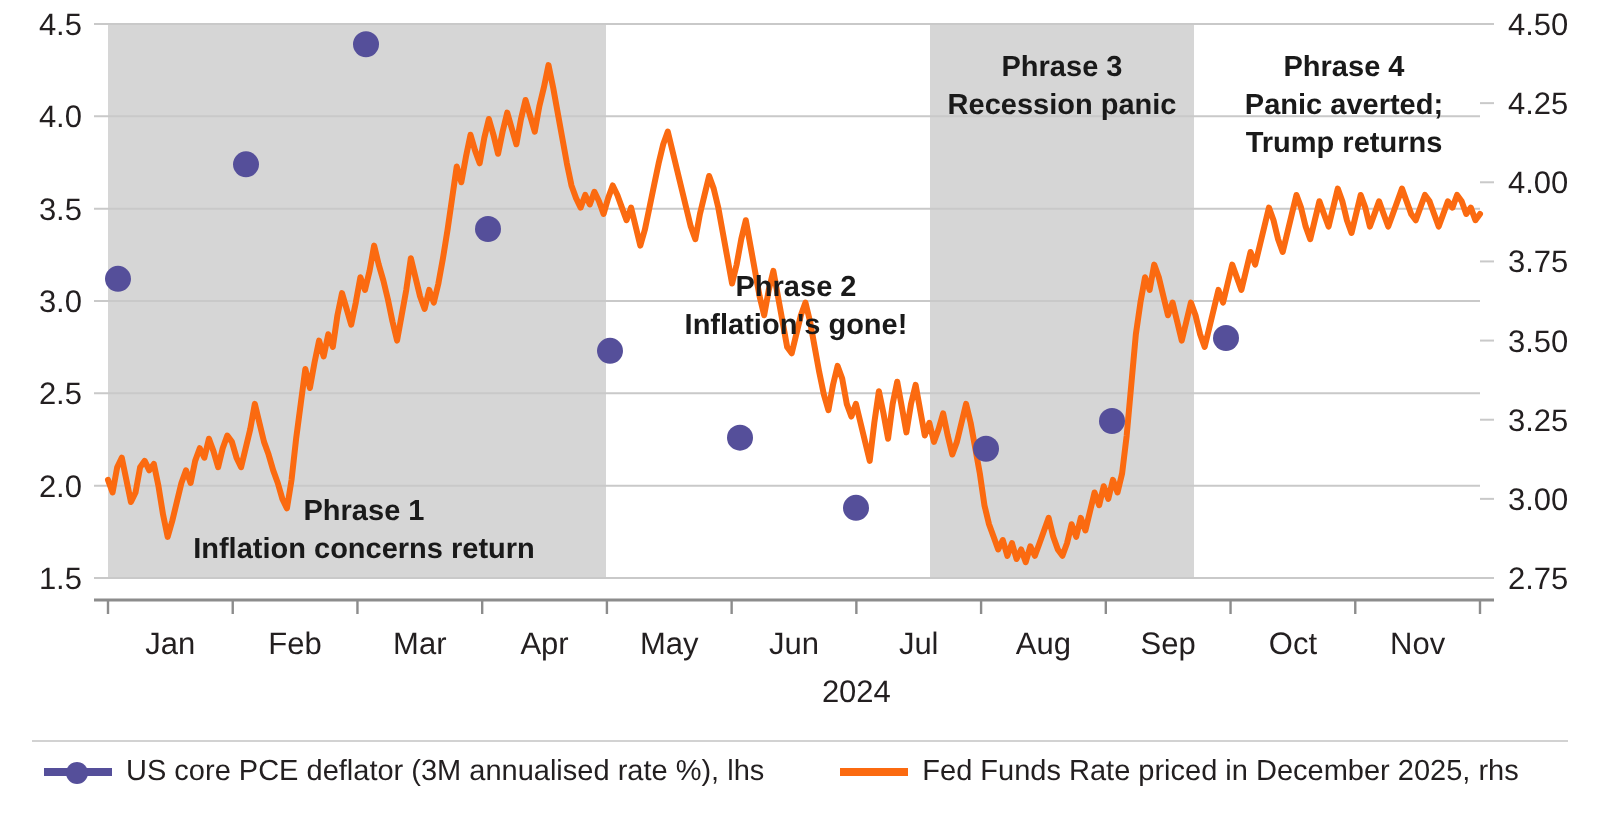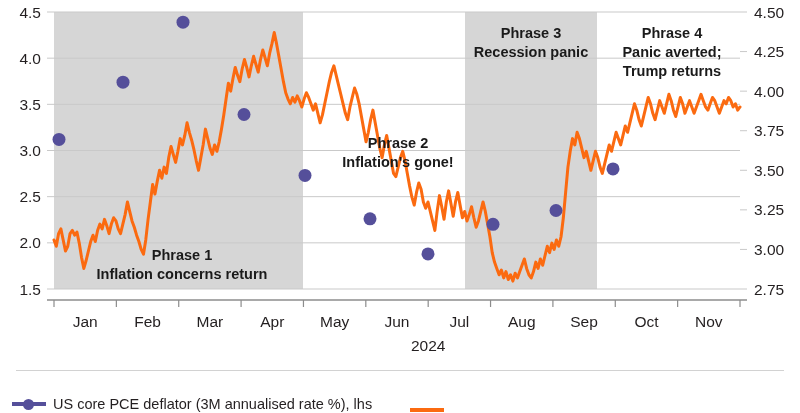--- a/index.html
+++ b/index.html
@@ -9,21 +9,21 @@
     color:#231f20;overflow:hidden;position:relative;
   }
   #chart-root{position:absolute;left:0;top:0;width:800px;height:413px;}
   .plot-svg{position:absolute;left:0;top:0;}
   .ytick{font-size:15.5px;fill:#231f20;}
   .xtick{font-size:15.5px;fill:#231f20;}
   .yearlbl{font-size:15.5px;fill:#231f20;}
   .annot{font-size:14.5px;font-weight:bold;fill:#1a1a1a;}
   .legend-row{
     position:absolute;left:0;top:378px;width:800px;height:34px;
-    display:flex;align-items:flex-end;gap:10px;padding-left:12px;
+    display:flex;align-items:flex-start;gap:10px;padding-left:22px;
     box-sizing:border-box;
   }
   .legend-item{display:flex;align-items:center;gap:7px;}
   .legend-label{font-size:14.5px;color:#231f20;white-space:nowrap;}
   .legend-sep{width:18px;}
   .lg-marker{position:relative;width:34px;height:14px;}
   .lg-marker .ln{position:absolute;left:0;top:5px;width:34px;height:3.5px;background:#554f9a;}
   .lg-marker .dt{position:absolute;left:11px;top:1.5px;width:11px;height:11px;border-radius:50%;background:#554f9a;}
   .lg-line{width:34px;height:4px;background:#fb6a10;}
   .legend-div{position:absolute;left:16px;top:370px;width:768px;height:1px;background:#d2d2d2;}
@@ -133,16 +133,17 @@
     <div class="legend-item">
       <span class="lg-marker">
         <span class="ln"></span>
           <span class="dt"></span>
       </span>
       <span class="legend-label">US core PCE deflator (3M annualised rate %), lhs</span>
     </div>
     <span class="legend-sep"></span>
     <div class="legend-item">
       <span class="lg-line"></span>
+      <span class="legend-label">Fed Funds Rate priced in December 2025, rhs</span>
     </div>
   </div>
 
 </div>
 
 </body></html>

